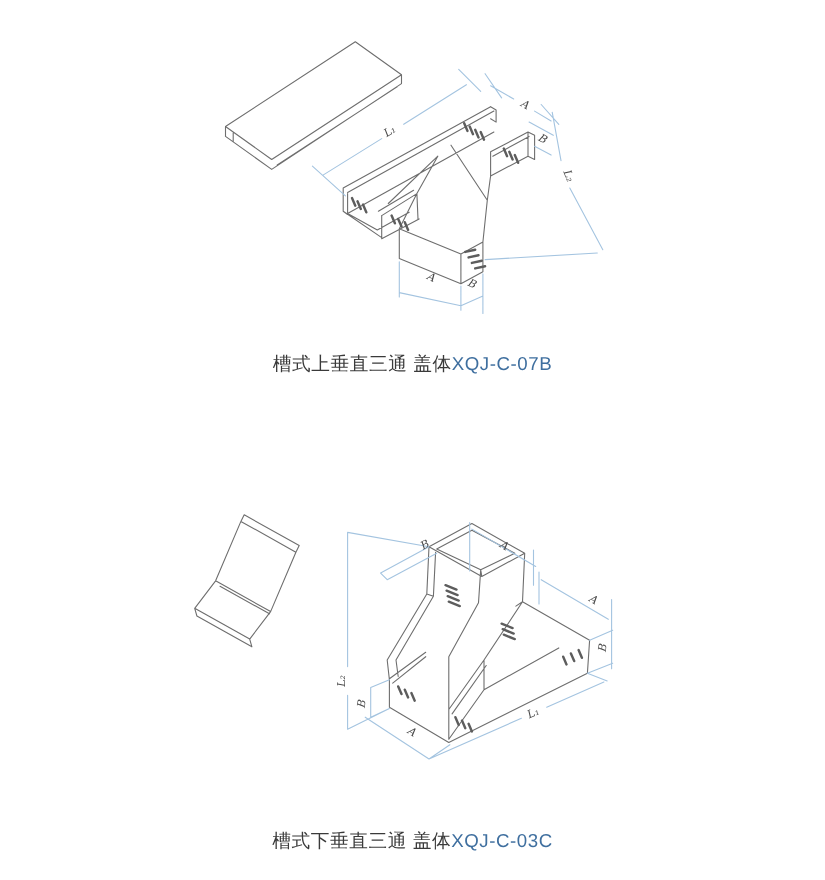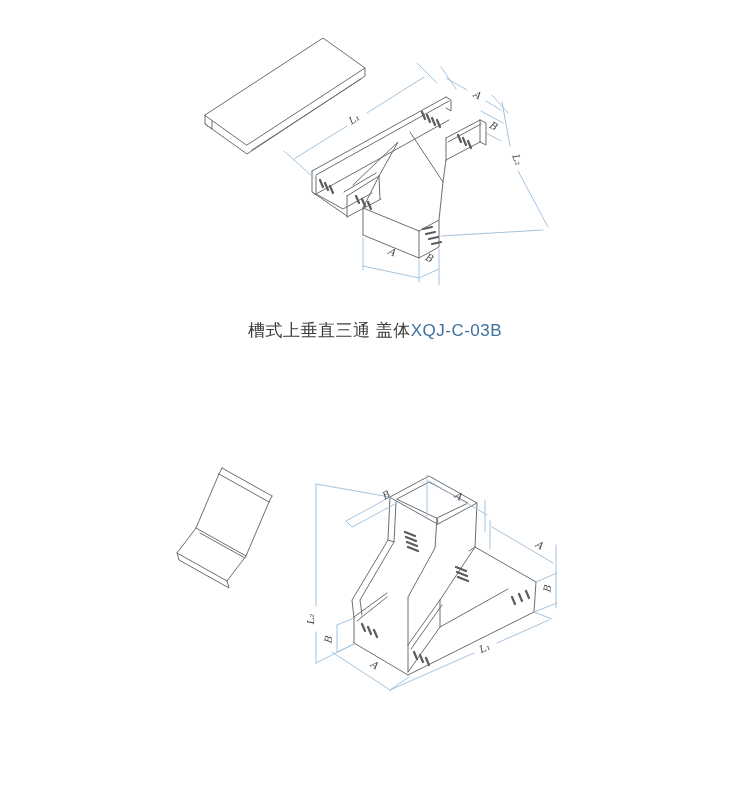--- a/index.html
+++ b/index.html
@@ -181,17 +181,20 @@
       <text class="dimlab" text-anchor="middle" transform="translate(551,589) rotate(-80)">B</text>
       <text class="dimlab" text-anchor="middle" transform="translate(314,619) rotate(-90)">L₂</text>
       <text class="dimlab" text-anchor="middle" transform="translate(332,640) rotate(-80)">B</text>
       <text class="dimlab" text-anchor="middle" transform="translate(373,668) rotate(33)">A</text>
       <text class="dimlab" text-anchor="middle" transform="translate(486,651) rotate(-24)">L₁</text>
     </g>
   </g>
 </svg>
 
 <div class="caption" style="top:321px">
-  <span>槽式上垂直三通 盖体</span><span class="code">XQJ-C-03B</span>
+  <span>槽式上垂直三通 盖体</span><span class="code">XQJ-C-07B</span>
 </div>
 
-
+<div class="caption" style="top:755px">
+  <span>槽式下垂直三通 盖体</span><span class="code">XQJ-C-03C</span>
 </div>
 
+</div>
+
 </body></html>

